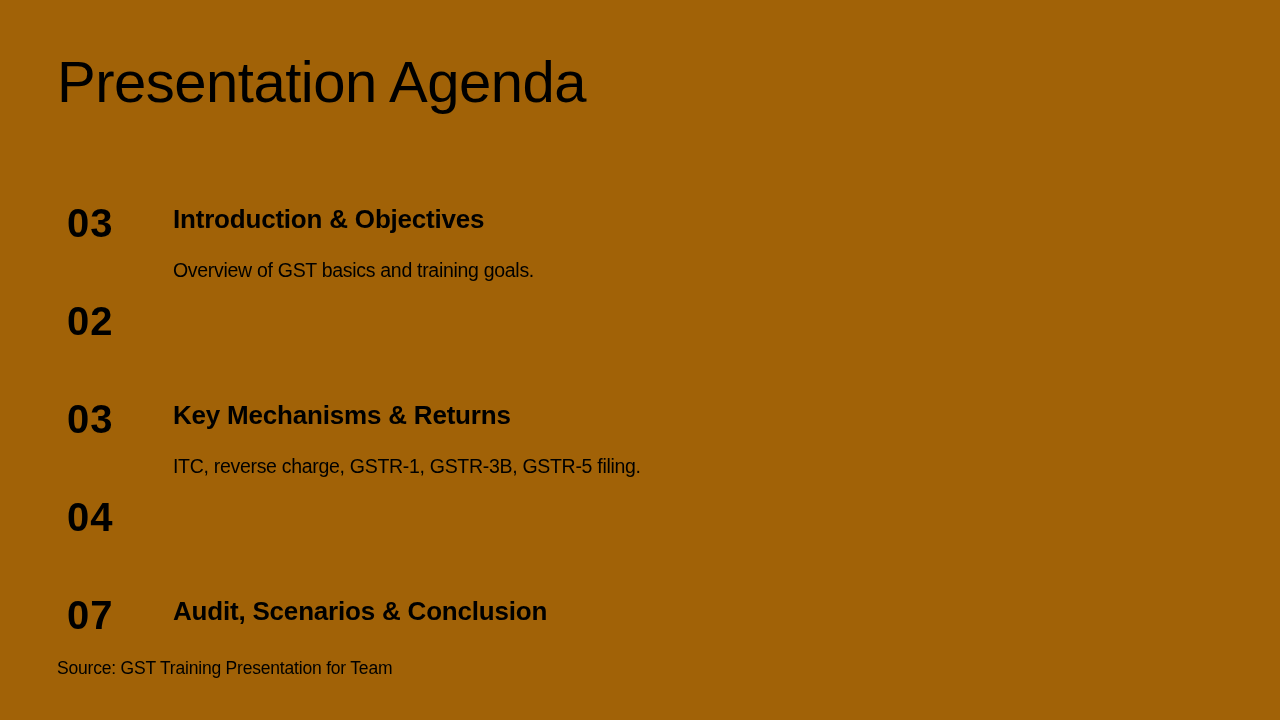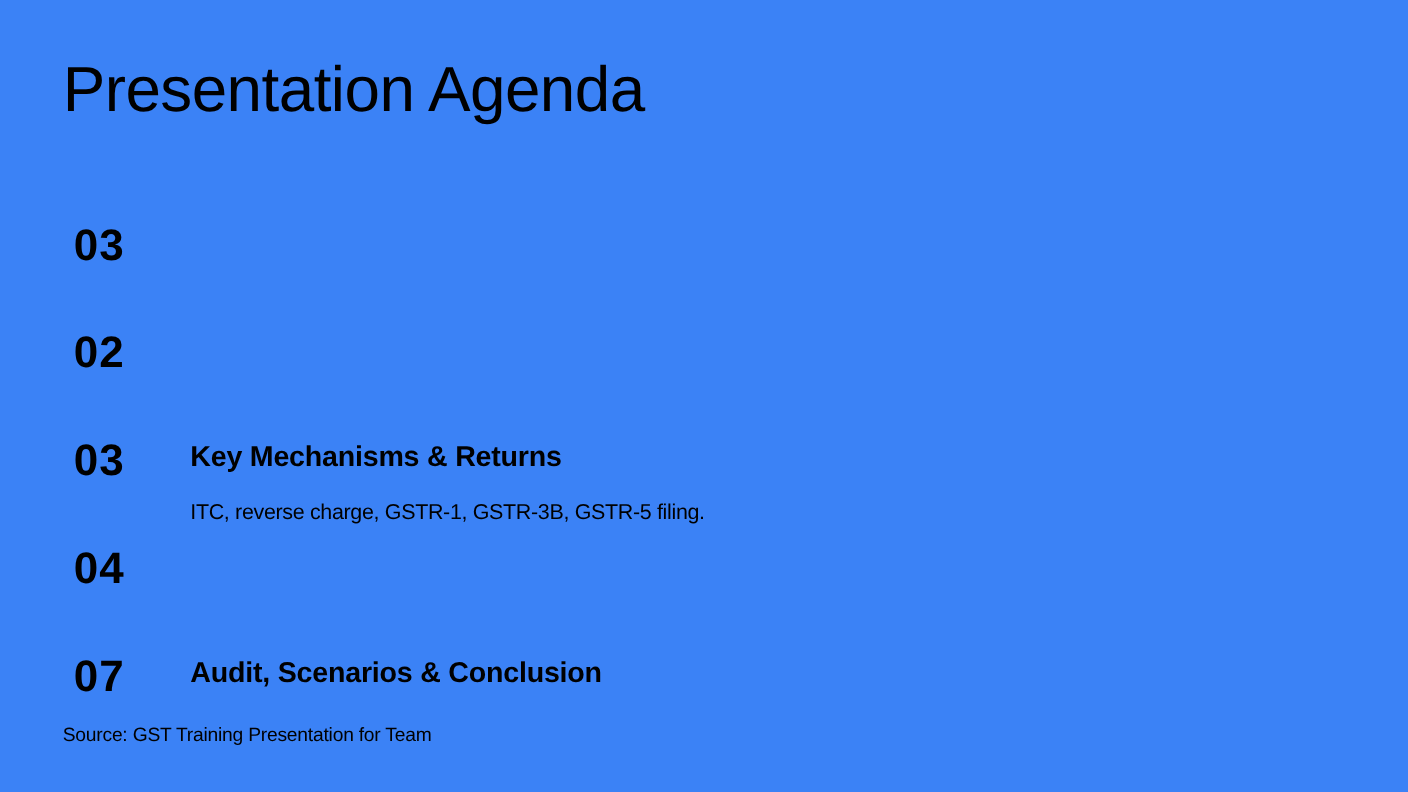--- a/index.html
+++ b/index.html
@@ -4,21 +4,21 @@
 <style>
   html, body {
     margin: 0;
     padding: 0;
     background: #ffffff;
   }
   .slide {
     position: relative;
     width: 1280px;
     height: 720px;
-    background: #3b82f6;
+    background: #a16207;
     color: #000000;
     font-family: "Liberation Sans", sans-serif;
     overflow: hidden;
   }
   .slide-title {
     position: absolute;
     left: 57px;
     top: 46px;
     margin: 0;
     font-size: 58px;
@@ -83,20 +83,24 @@
 <div class="slide">
 
   <h1 class="slide-title">Presentation Agenda</h1>
 
   <div class="source-note">Source: GST Training Presentation for Team</div>
 
   <div class="agenda">
 
     <div class="agenda-row">
       <div class="agenda-num">03</div>
+      <div class="agenda-content">
+        <div class="agenda-item-title">Introduction &amp; Objectives</div>
+        <div class="agenda-item-desc">Overview of GST basics and training goals.</div>
+      </div>
     </div>
 
     <div class="agenda-row">
       <div class="agenda-num">02</div>
     </div>
 
     <div class="agenda-row">
       <div class="agenda-num">03</div>
       <div class="agenda-content">
         <div class="agenda-item-title">Key Mechanisms &amp; Returns</div>

